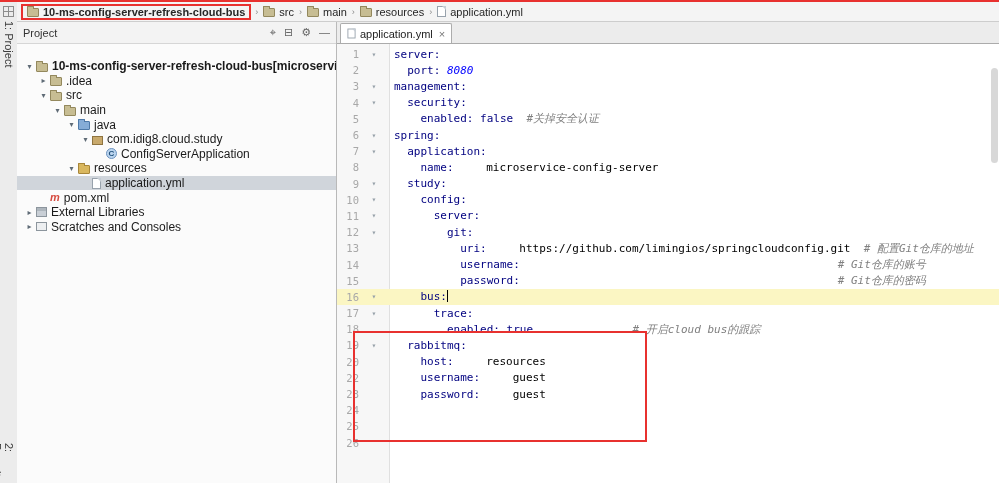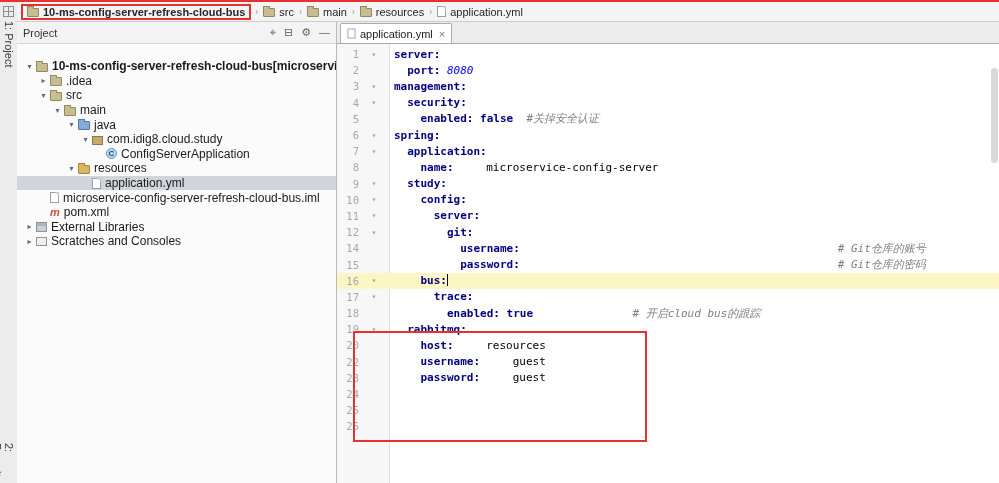--- a/index.html
+++ b/index.html
@@ -57,23 +57,23 @@
   .editor{flex:1;position:relative;background:#FFFFFF;overflow:hidden;padding-top:2px;}
   .editor::before{content:"";position:absolute;left:0;top:0;bottom:0;width:52px;background:#F7F7F7;}
   .gutter-sep{position:absolute;left:52px;top:0;bottom:0;width:1px;background:#E0E0E0;}
   #lines{position:relative;}
   .line{display:flex;height:16.2px;align-items:center;font-family:"DejaVu Sans Mono","Liberation Mono",monospace;
         font-size:11px;white-space:pre;}
   .line.cur{background:var(--cur,#FBF6C3);}
   .ln{width:22px;flex:none;text-align:right;color:#A8A8A8;font-size:10.5px;}
   .fold{width:30px;flex:none;text-align:center;color:#98A2AA;font-size:8px;}
   .code{padding-left:5px;white-space:pre;}
-  .s-key{color:#000080;font-weight:bold;}
+  .s-key{color:#000080;font-weight:normal;}
   .s-num{color:#0000FF;font-style:italic;}
-  .s-kw{color:#000080;font-weight:bold;text-align:center;}
+  .s-kw{color:#000080;font-weight:normal;text-align:center;}
   .s-txt{color:#000000;margin-left:26px;}
   .s-pln{color:#000000;}
   .s-com{color:#808080;font-style:italic;text-align:right;}
   .s-caret{display:inline-block;width:1px;height:12px;background:#000;vertical-align:-2px;}
   .red-box{position:absolute;left:16px;width:290px;border:2px solid var(--red,#E8312F);pointer-events:none;z-index:5;}
   .scroll-thumb{position:absolute;right:1px;top:24px;width:7px;height:95px;background:#D8D8D8;border-radius:4px;}
 </style>
 </head>
 <body>
 
@@ -161,25 +161,20 @@
         </div>
         <div class="tree-row" style="padding-left: 48px;">
           <span class="chev">▾</span>
           <span class="ticon ic-folder res"></span>
           <span class="tlabel">resources</span>
         </div>
         <div class="tree-row sel" style="padding-left: 62px;">
           <span class="chev"></span>
           <span class="ticon ic-file"></span>
           <span class="tlabel">application.yml</span>
-        </div>
-        <div class="tree-row" style="padding-left: 20px;">
-          <span class="chev"></span>
-          <span class="ticon ic-file"></span>
-          <span class="tlabel">microservice-config-server-refresh-cloud-bus.iml</span>
         </div>
         <div class="tree-row" style="padding-left: 20px;">
           <span class="chev"></span>
           <span class="ticon ic-maven">m</span>
           <span class="tlabel">pom.xml</span>
         </div>
         <div class="tree-row" style="padding-left: 6px;">
           <span class="chev">▸</span>
           <span class="ticon ic-lib"></span>
           <span class="tlabel">External Libraries</span>
@@ -208,20 +203,21 @@
           <div class="line"><span class="ln">3</span><span class="fold">▾</span><span class="code"><span class="s-key">management:</span></span></div>
           <div class="line"><span class="ln">4</span><span class="fold">▾</span><span class="code"><span class="s-pln">  </span><span class="s-key">security:</span></span></div>
           <div class="line"><span class="ln">5</span><span class="fold"></span><span class="code"><span class="s-pln">    </span><span class="s-key">enabled:</span><span class="s-pln"> </span><span class="s-kw">false</span><span class="s-pln">  </span><span class="s-com">#关掉安全认证</span></span></div>
           <div class="line"><span class="ln">6</span><span class="fold">▾</span><span class="code"><span class="s-key">spring:</span></span></div>
           <div class="line"><span class="ln">7</span><span class="fold">▾</span><span class="code"><span class="s-pln">  </span><span class="s-key">application:</span></span></div>
           <div class="line"><span class="ln">8</span><span class="fold"></span><span class="code"><span class="s-pln">    </span><span class="s-key">name:</span><span class="s-txt"> microservice-config-server</span></span></div>
           <div class="line"><span class="ln">9</span><span class="fold">▾</span><span class="code"><span class="s-pln">  </span><span class="s-key">study:</span></span></div>
           <div class="line"><span class="ln">10</span><span class="fold">▾</span><span class="code"><span class="s-pln">    </span><span class="s-key">config:</span></span></div>
           <div class="line"><span class="ln">11</span><span class="fold">▾</span><span class="code"><span class="s-pln">      </span><span class="s-key">server:</span></span></div>
           <div class="line"><span class="ln">12</span><span class="fold">▾</span><span class="code"><span class="s-pln">        </span><span class="s-key">git:</span></span></div>
+          <div class="line"><span class="ln">13</span><span class="fold"></span><span class="code"><span class="s-pln">          </span><span class="s-key">uri:</span><span class="s-txt"> https://github.com/limingios/springcloudconfig.git</span><span class="s-pln">  </span><span class="s-com"># 配置Git仓库的地址</span></span></div>
           <div class="line"><span class="ln">14</span><span class="fold"></span><span class="code"><span class="s-pln">          </span><span class="s-key">username:</span><span class="s-pln">                                                </span><span class="s-com"># Git仓库的账号</span></span></div>
           <div class="line"><span class="ln">15</span><span class="fold"></span><span class="code"><span class="s-pln">          </span><span class="s-key">password:</span><span class="s-pln">                                                </span><span class="s-com"># Git仓库的密码</span></span></div>
           <div class="line cur"><span class="ln">16</span><span class="fold">▾</span><span class="code"><span class="s-pln">    </span><span class="s-key">bus:</span><span class="s-caret"></span></span></div>
           <div class="line"><span class="ln">17</span><span class="fold">▾</span><span class="code"><span class="s-pln">      </span><span class="s-key">trace:</span></span></div>
           <div class="line"><span class="ln">18</span><span class="fold"></span><span class="code"><span class="s-pln">        </span><span class="s-key">enabled:</span><span class="s-pln"> </span><span class="s-kw">true</span><span class="s-pln">               </span><span class="s-com"># 开启cloud bus的跟踪</span></span></div>
           <div class="line"><span class="ln">19</span><span class="fold">▾</span><span class="code"><span class="s-pln">  </span><span class="s-key">rabbitmq:</span></span></div>
           <div class="line"><span class="ln">20</span><span class="fold"></span><span class="code"><span class="s-pln">    </span><span class="s-key">host:</span><span class="s-txt"> resources</span></span></div>
           <div class="line"><span class="ln">22</span><span class="fold"></span><span class="code"><span class="s-pln">    </span><span class="s-key">username:</span><span class="s-txt"> guest</span></span></div>
           <div class="line"><span class="ln">23</span><span class="fold"></span><span class="code"><span class="s-pln">    </span><span class="s-key">password:</span><span class="s-txt"> guest</span></span></div>
           <div class="line"><span class="ln">24</span><span class="fold"></span><span class="code"></span></div>

